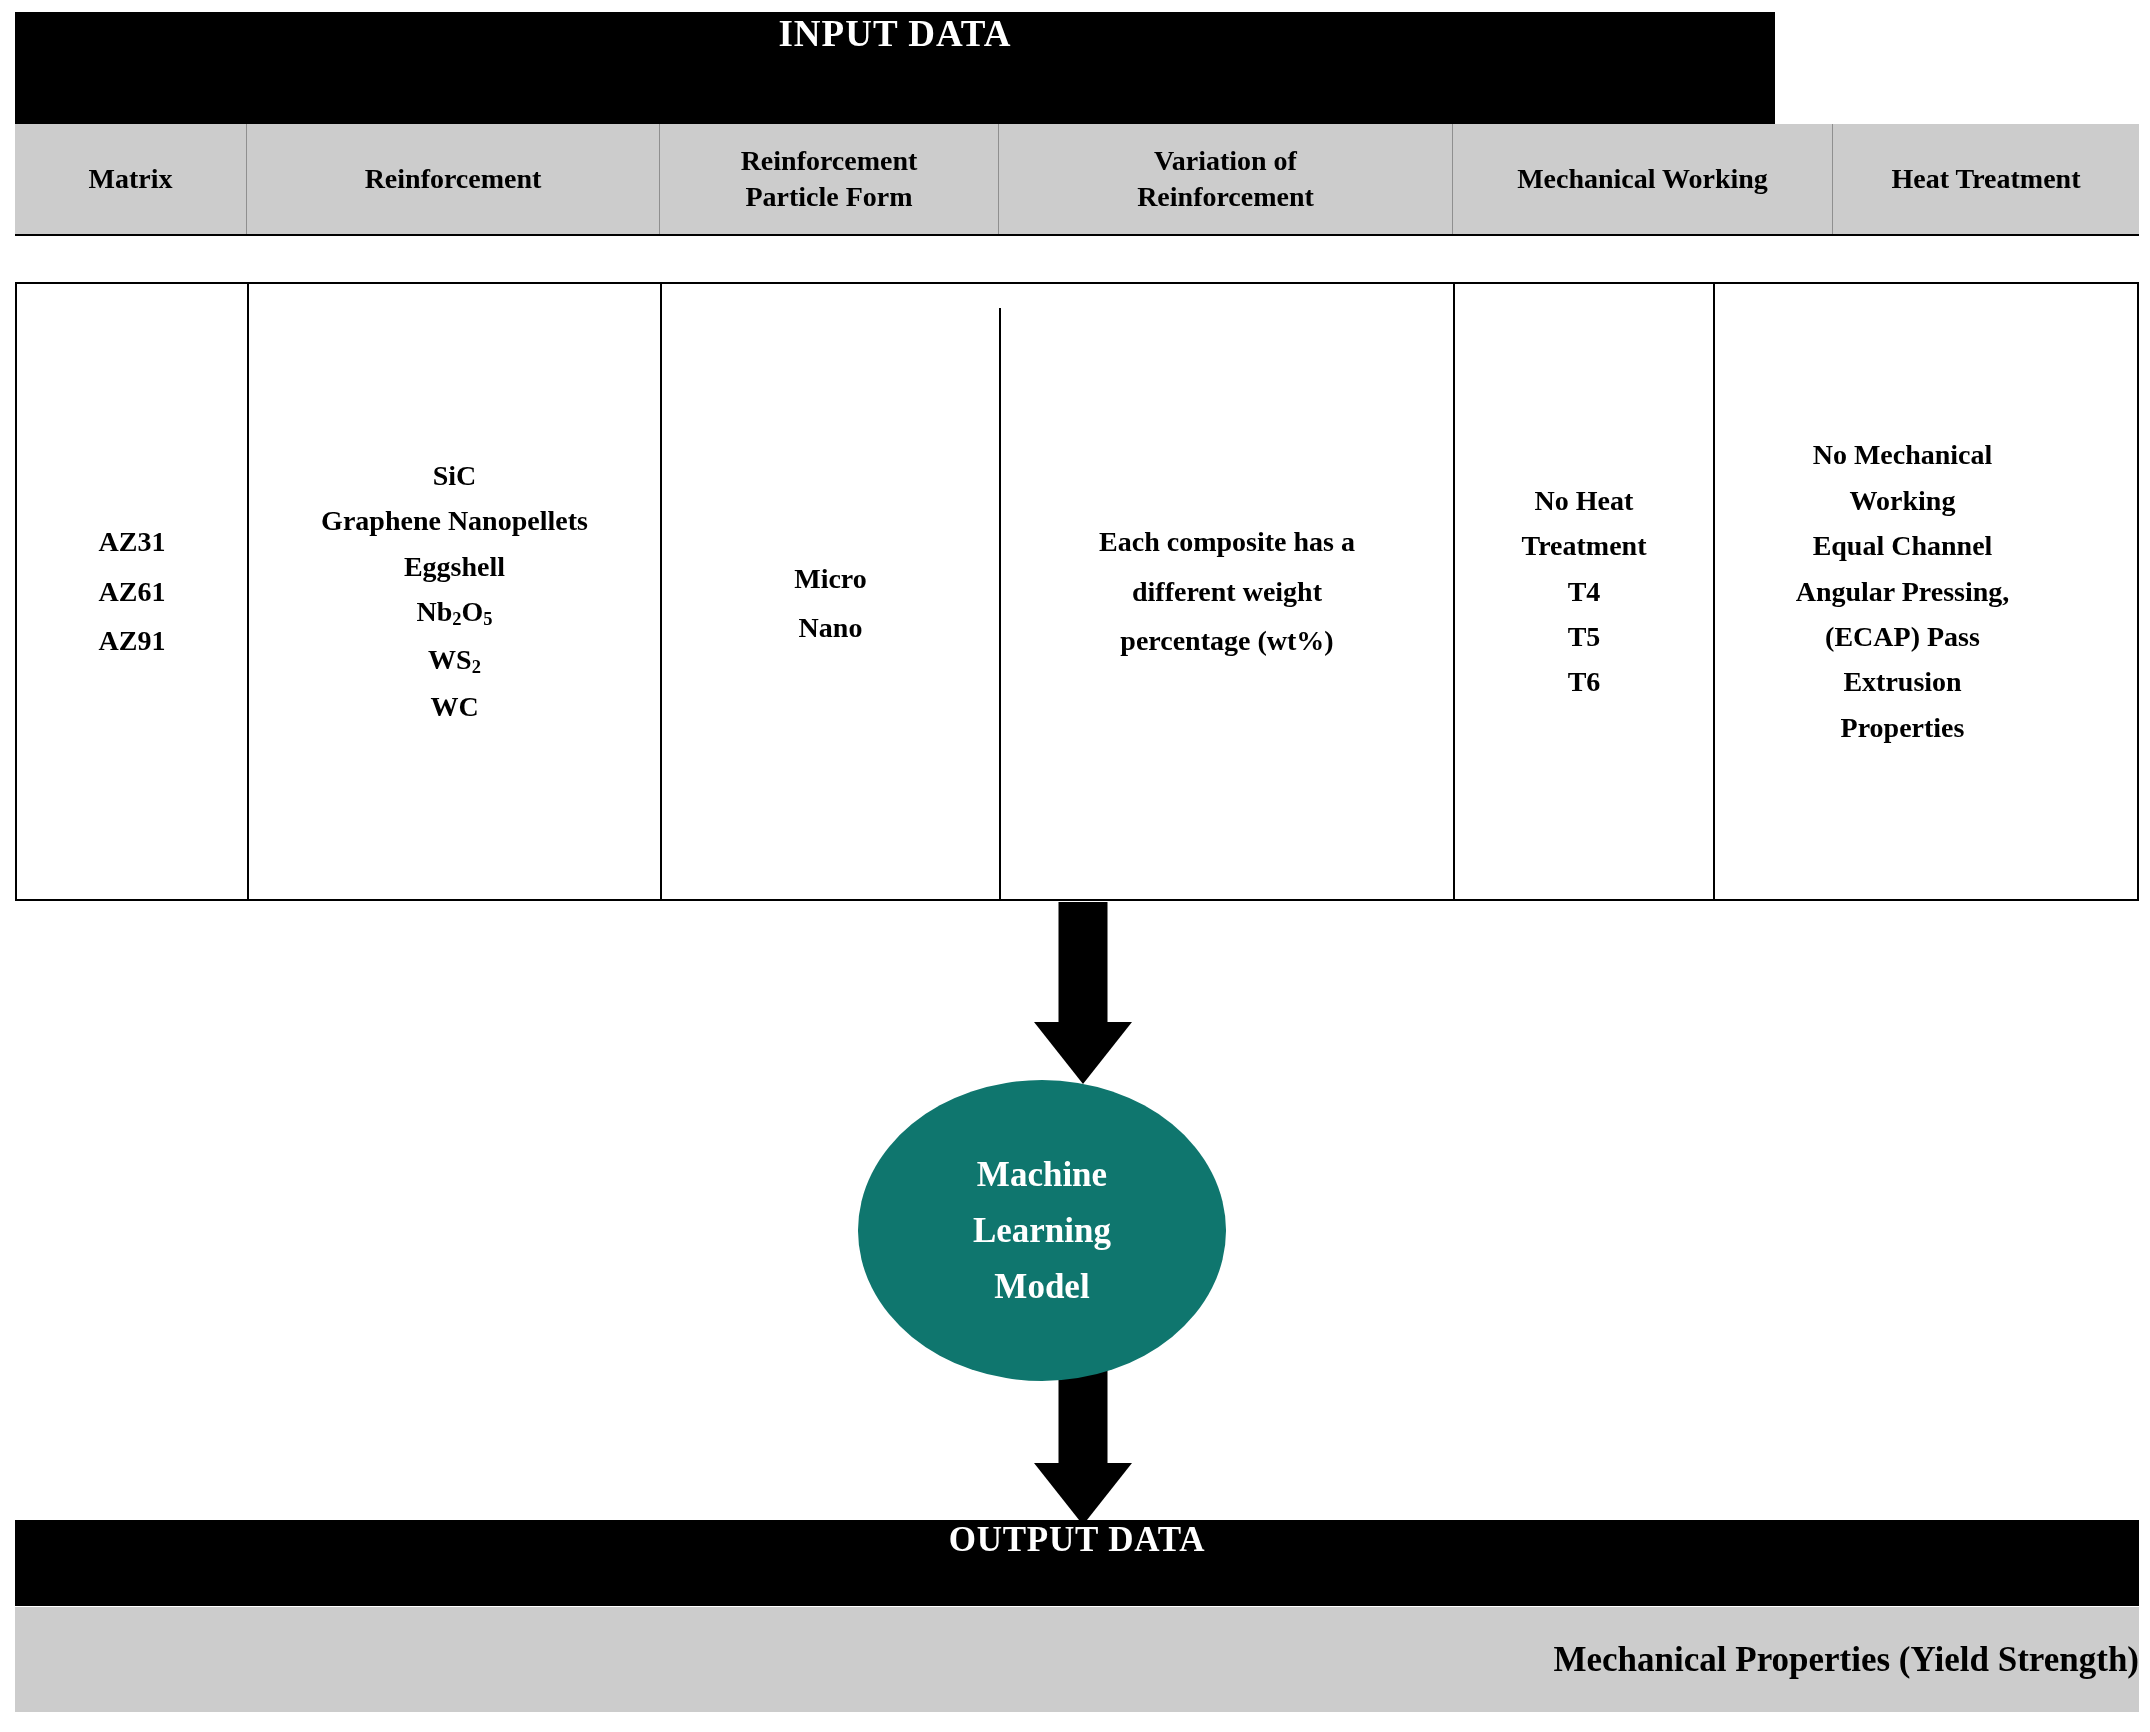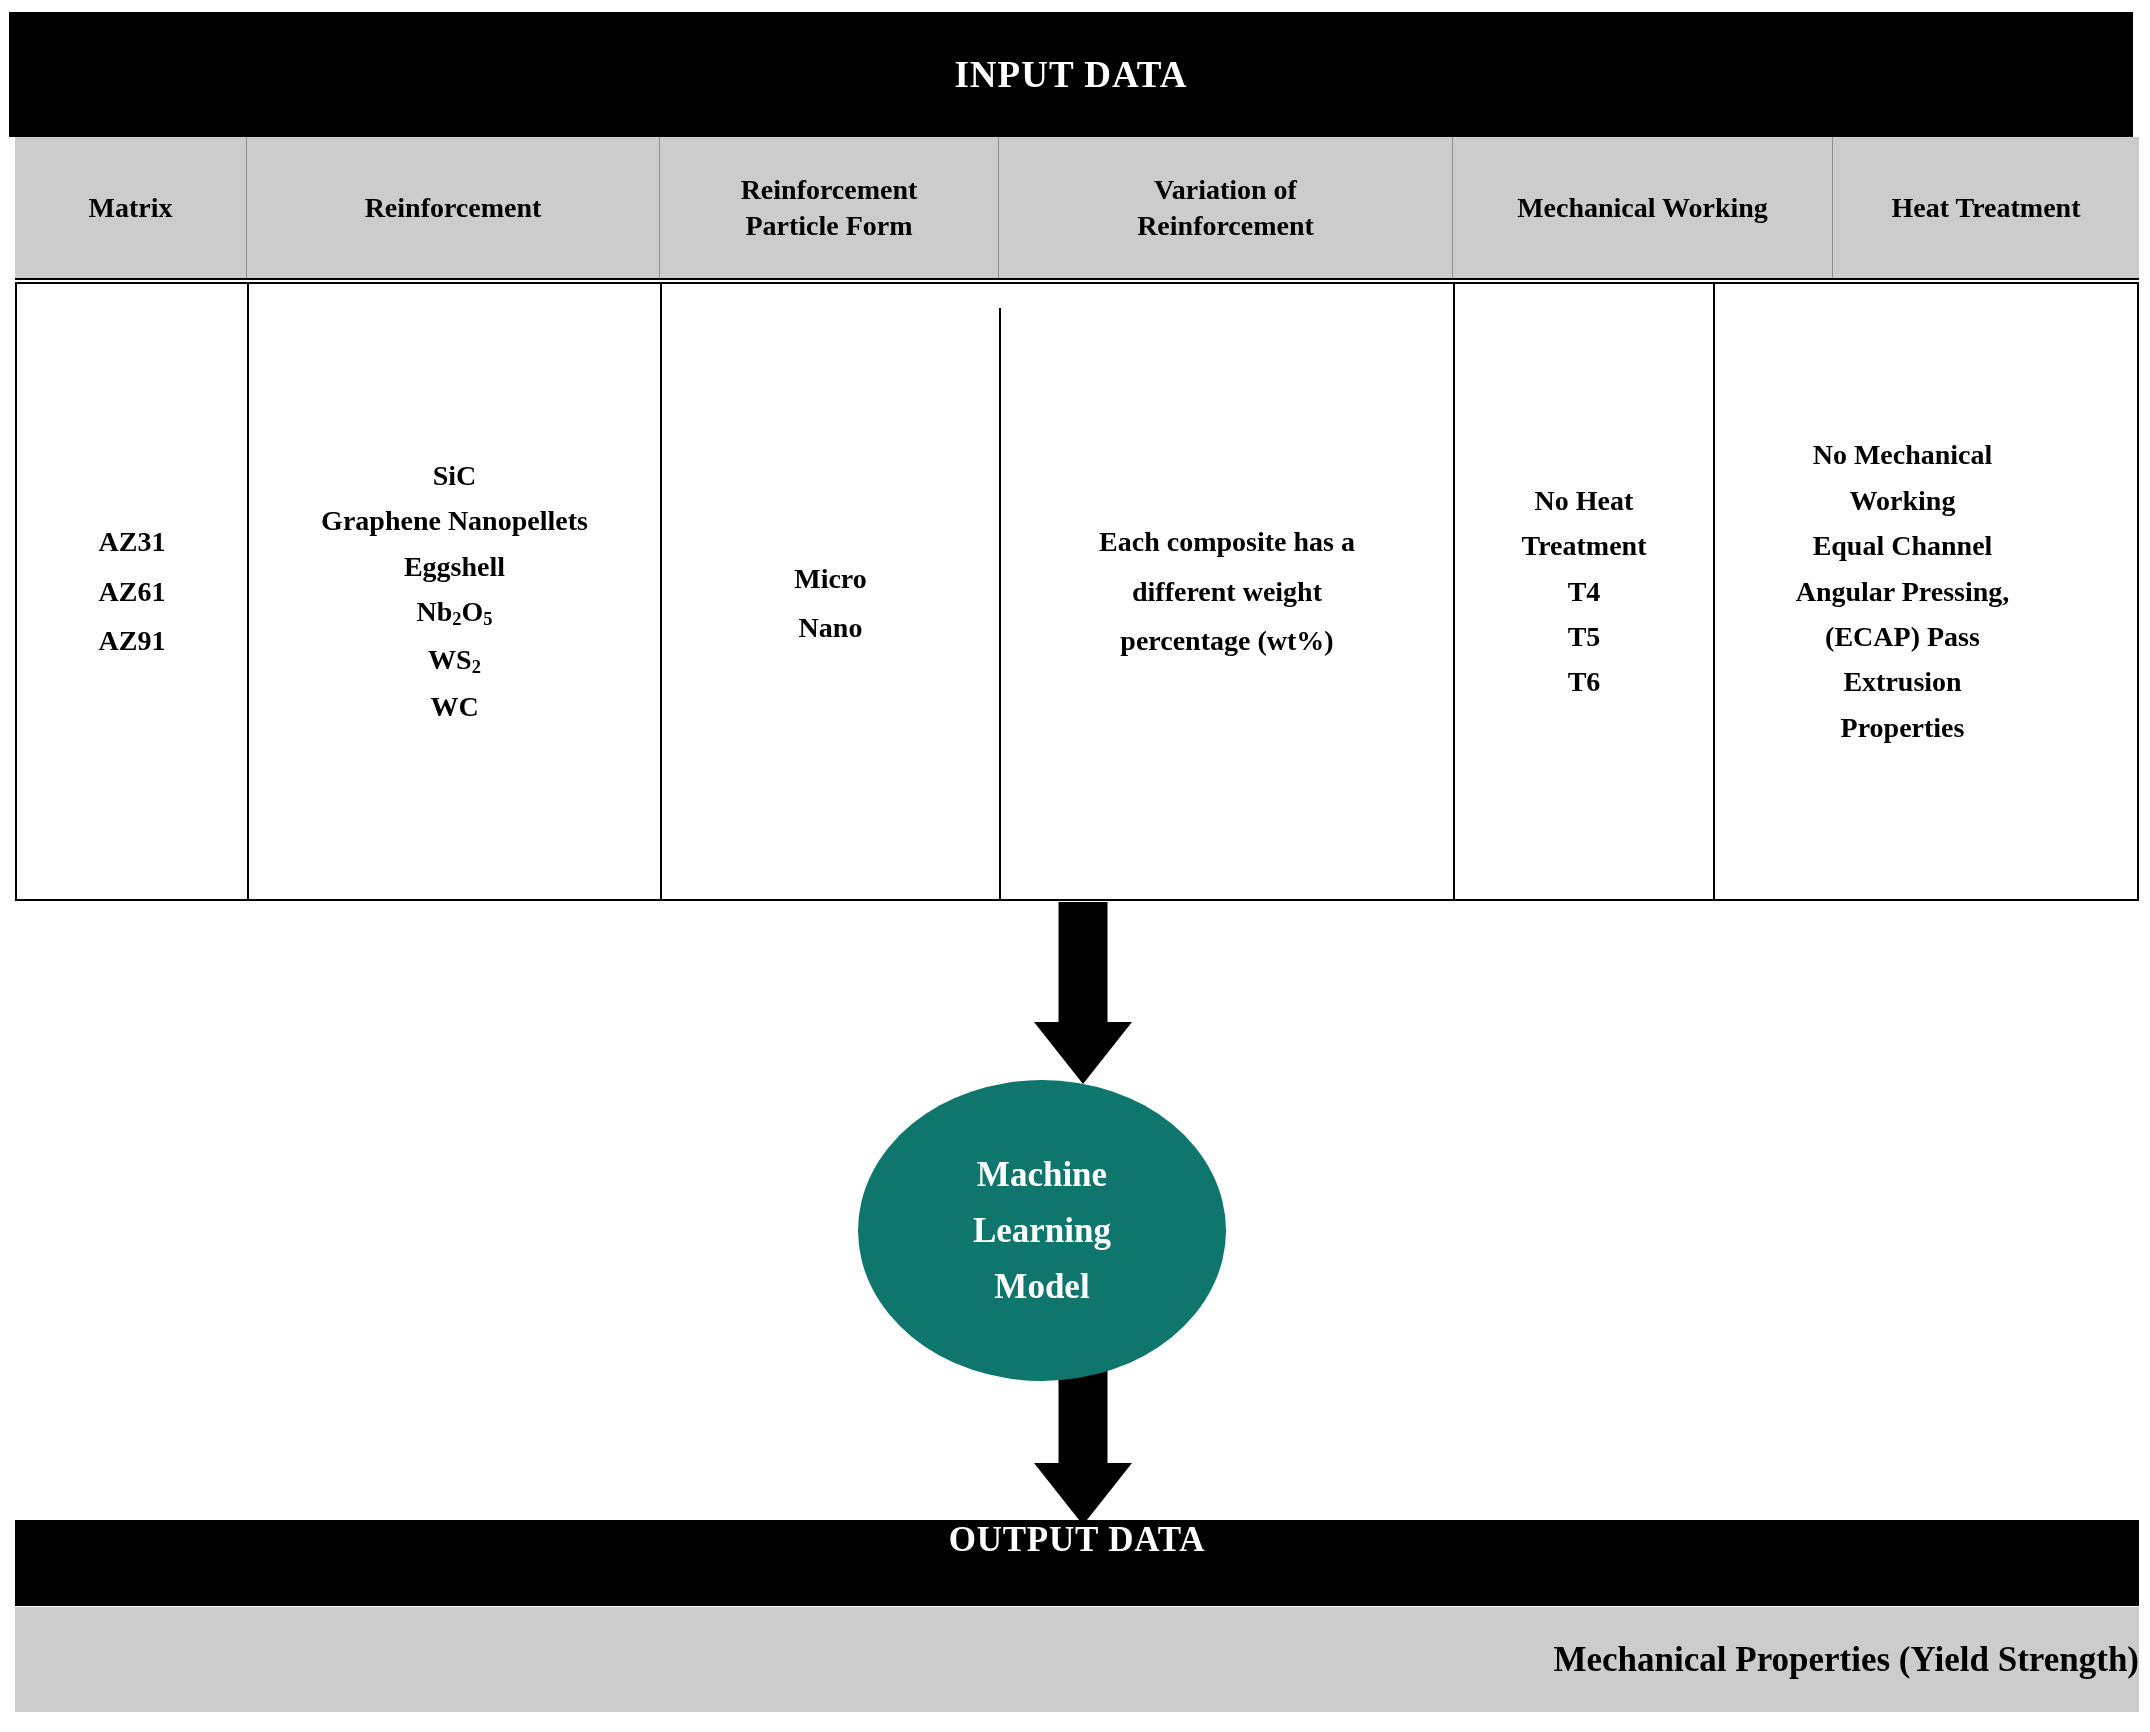--- a/index.html
+++ b/index.html
@@ -19,44 +19,44 @@
   #stage {
     position: absolute;
     left: 0; top: 0;
     width: 2151px;
     height: 1732px;
   }
 
   
   .input-banner {
     position: absolute;
-    left: 9px;
+    left: 15px;
     top: 11.5px;
-    width: 2124px;
+    width: 1760px;
     height: 125px;
     background: #000000;
     display: flex;
-    align-items: center;
+    align-items: flex-start;
     justify-content: center;
     box-sizing: border-box;
   }
   .input-banner-label {
     color: #ffffff;
     font-size: 37px;
     font-weight: bold;
     letter-spacing: 1px;
   }
 
   
   .header-row {
     position: absolute;
     left: 15px;
-    top: 137px;
+    top: 124px;
     width: 2124px;
-    height: 143px;
+    height: 112px;
     background: #cccccc;
     display: flex;
     box-sizing: border-box;
     border-bottom: 2px solid #000000;
   }
   .header-cell {
     display: flex;
     align-items: center;
     justify-content: center;
     text-align: center;

